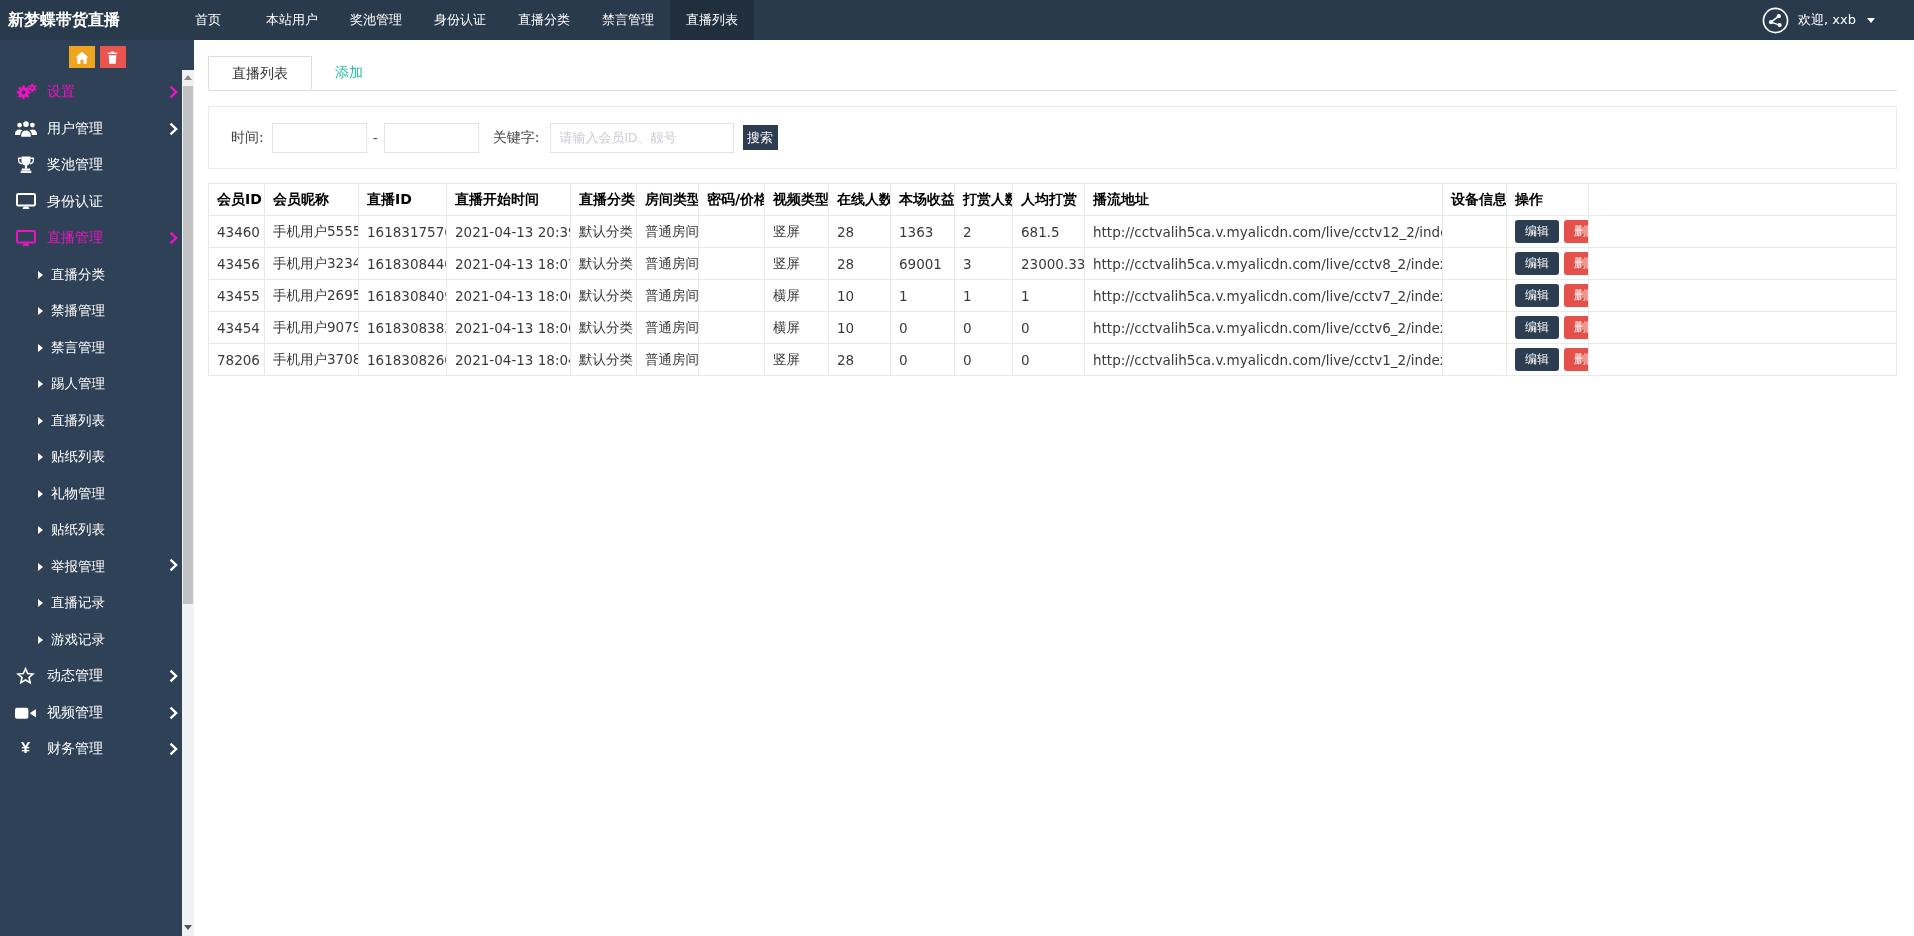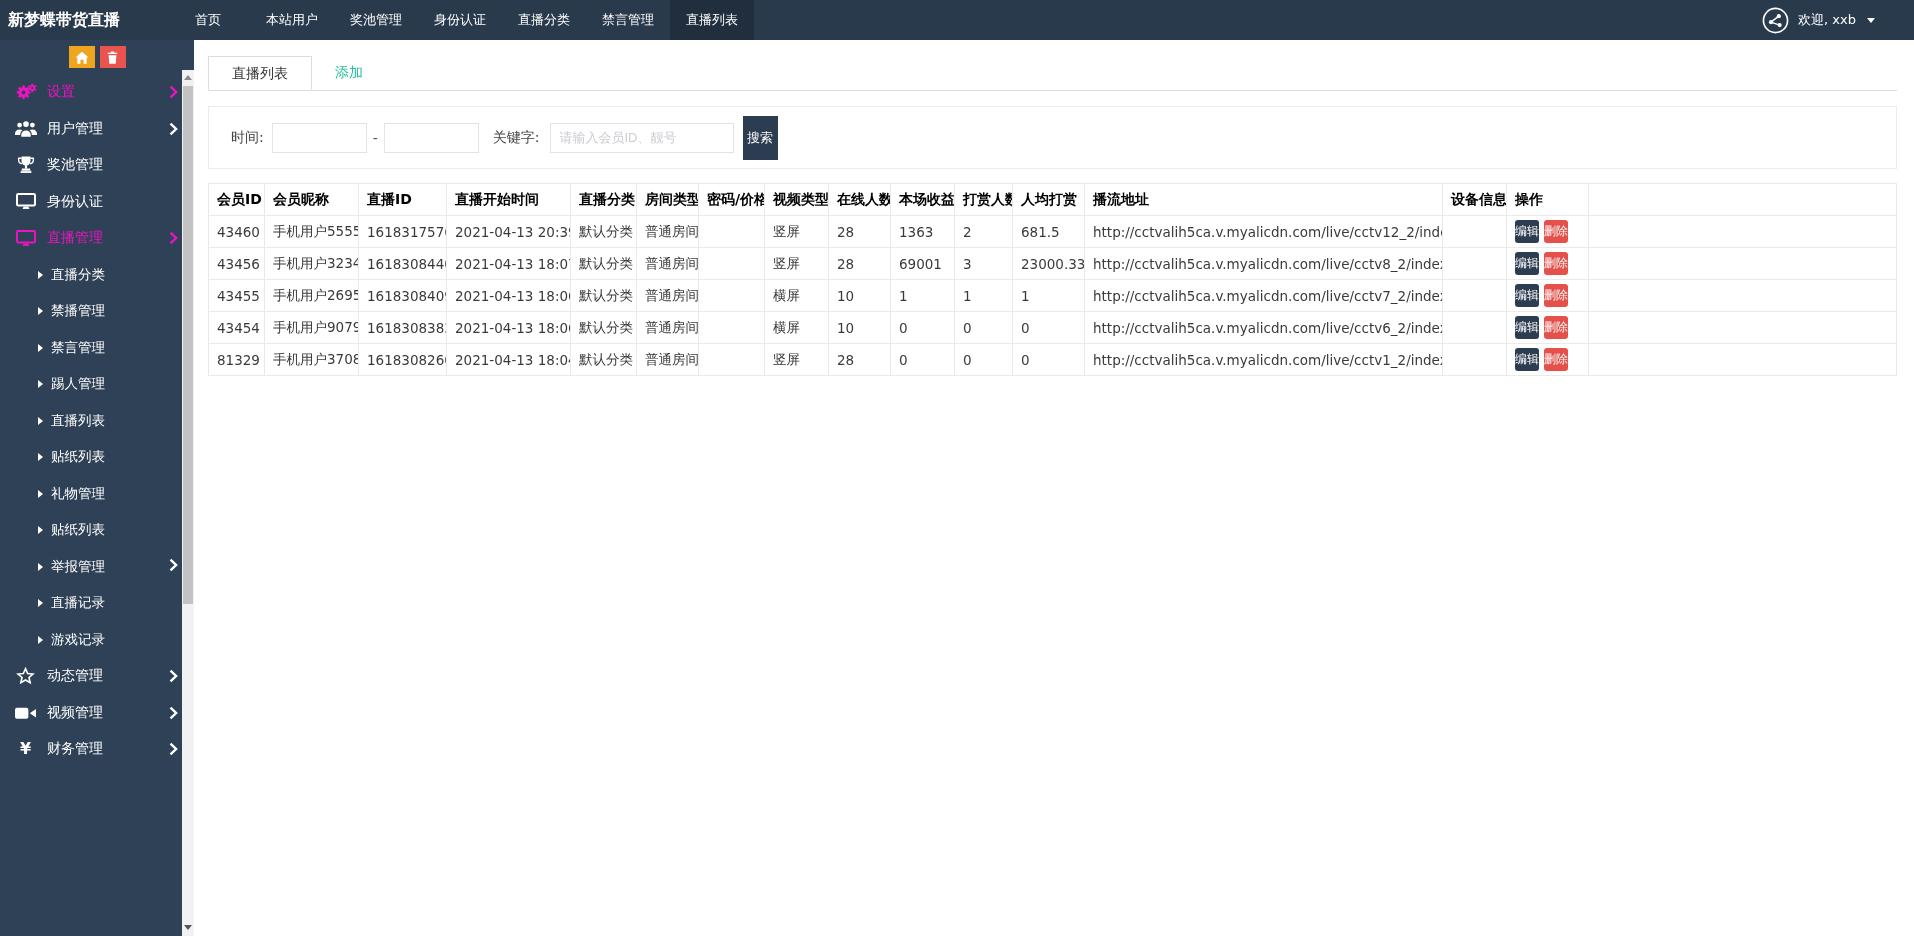--- a/index.html
+++ b/index.html
@@ -31,21 +31,21 @@
   
   .sidebar{ position:absolute; top:40px; left:0; width:194px; bottom:0;
     background:var(--sidebar-bg); }
   .quick-row{ display:flex; justify-content:center; gap:5px; padding-top:6px; height:30px; }
   .quick-btn{ width:26px; height:22px; border:none; display:flex; align-items:center;
     justify-content:center; cursor:pointer; }
   .quick-btn.home{ background:var(--orange); }
   .quick-btn.trash{ background:var(--red); }
   .menu{ margin-top:4px; }
   .menu-item{ height:36.5px; display:flex; align-items:center; padding:0 16px 0 12px;
-    color:#fff; font-size:14px; cursor:pointer; }
+    color:#fff; font-size:14px; cursor:pointer;font-family:Liberation Mono, monospace; }
   .menu-item .mi-icon{ width:27px; display:flex; justify-content:center; margin-right:8px; }
   .menu-item .mi-label{ flex:1; white-space:nowrap; }
   .menu-item .mi-chevron{ display:flex; align-items:center; }
   .menu-item.highlight{ color:var(--accent-magenta); }
   .submenu-item{ height:36.5px; display:flex; align-items:center; padding:0 16px 0 38px;
     color:#fff; font-size:13.5px; cursor:pointer; }
   .submenu-item .tri{ width:0; height:0; border-left:5px solid currentColor;
     border-top:4.5px solid transparent; border-bottom:4.5px solid transparent; margin-right:8px; }
   .submenu-item .mi-label{ flex:1; white-space:nowrap; }
 
@@ -76,30 +76,30 @@
   .filter-box{ margin-top:15px; border:1px solid #ececec; height:63px;
     display:flex; align-items:center; padding-left:22px; font-size:14px; color:#444; }
   .f-label{ margin-right:8px; white-space:nowrap; }
   .f-input{ width:95px; height:30px; border:1px solid #e3e3e3; background:#fff;
     padding:0 8px; font-size:13px; color:#333; outline:none; }
   .f-dash{ margin:0 6px; color:#555; }
   .kw-label{ margin:0 10px 0 14px; white-space:nowrap; }
   .kw-input{ width:184px; height:30px; border:1px solid #e3e3e3; background:#fff;
     padding:0 9px; font-size:13px; color:#333; outline:none; }
   .kw-input::placeholder{ color:#c9ccd1; }
-  .search-btn{ width:35px; height:44px; margin-left:9px; background:var(--dark-button);
+  .search-btn{ width:35px; height:25px; margin-left:9px; background:var(--dark-button);
     color:#fff; border:none; font-size:13px; cursor:pointer;
     font-family:inherit; }
 
   table.data-table{ margin-top:14px; width:100%; border-collapse:collapse; table-layout:fixed; }
   .data-table th,.data-table td{ border:1px solid #eaeaea; height:32px; padding:0 8px;
     text-align:left; white-space:nowrap; overflow:hidden; font-size:13.5px; color:#3a3a3a; }
   .data-table th{ font-weight:bold; color:#000000; font-size:14px; }
   .btn-edit,.btn-del{ color:#fff; border:none; border-radius:3px; font-size:12px;
-    padding:3px 0; cursor:pointer; font-family:inherit; }
+    padding:3px 10px; cursor:pointer; font-family:inherit; }
   .btn-edit{ background:var(--dark-button); margin-right:5px; }
   .btn-del{ background:var(--delete-red); }
 
   
   col.c1{width:56px} col.c2{width:94px} col.c3{width:88px} col.c4{width:124px}
   col.c5{width:66px} col.c6{width:62px} col.c7{width:66px} col.c8{width:64px}
   col.c9{width:62px} col.c10{width:64px} col.c11{width:58px} col.c12{width:72px}
   col.c13{width:358px} col.c14{width:64px} col.c15{width:82px} col.c16{width:auto}
 </style>
 </head>
@@ -451,21 +451,21 @@
             <td>10</td>
             <td>0</td>
             <td>0</td>
             <td>0</td>
             <td>http://cctvalih5ca.v.myalicdn.com/live/cctv6_2/index.m3u8</td>
             <td></td>
             <td><button class="btn-edit">编辑</button><button class="btn-del">删除</button></td>
             <td></td>
           </tr>
           <tr>
-            <td>81329</td>
+            <td>78206</td>
             <td>手机用户3708</td>
             <td>1618308260</td>
             <td>2021-04-13 18:04</td>
             <td>默认分类</td>
             <td>普通房间</td>
             <td></td>
             <td>竖屏</td>
             <td>28</td>
             <td>0</td>
             <td>0</td>

